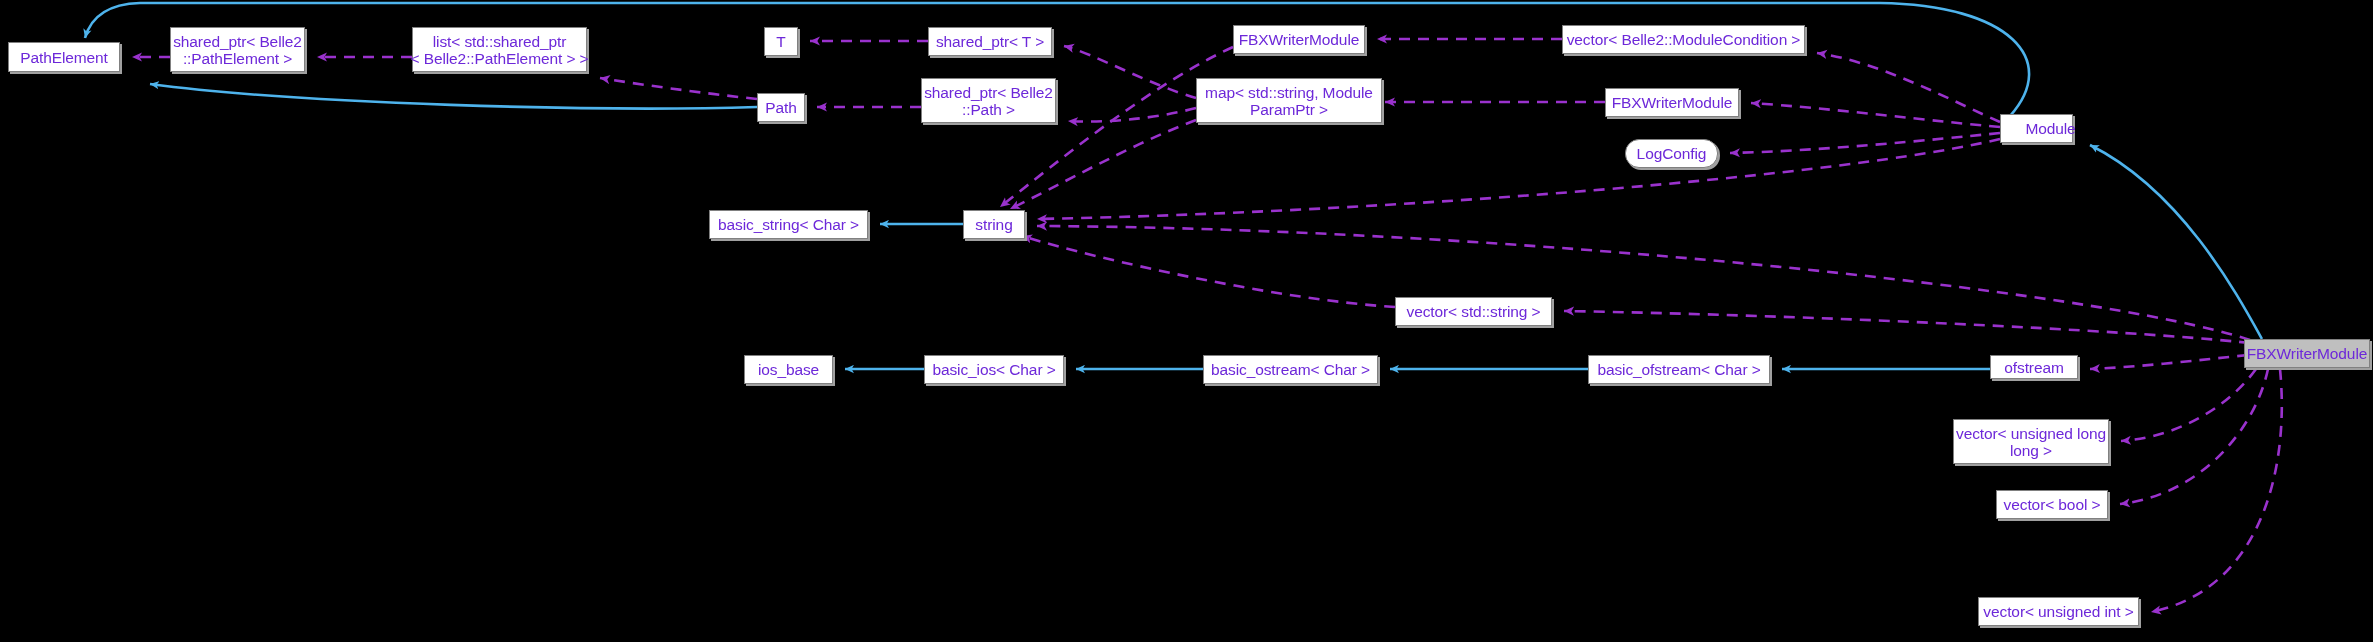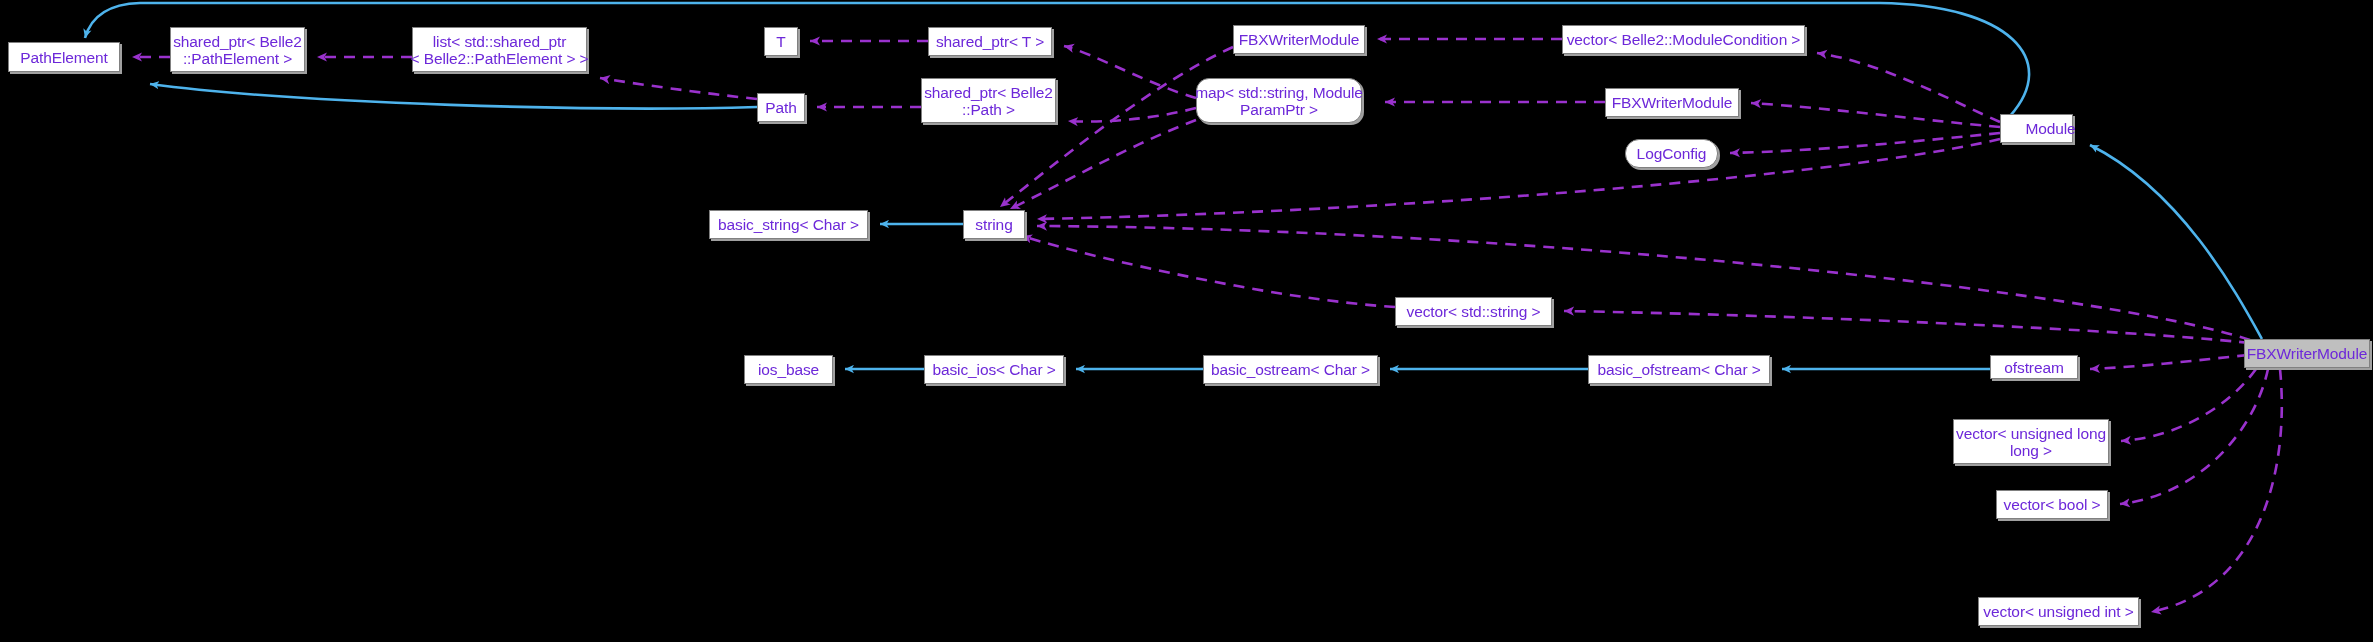--- a/index.html
+++ b/index.html
@@ -109,21 +109,21 @@
 ::PathElement &gt;</div>
       <div class="node" style="left: 412px; top: 27px; width: 175px; height: 45px;">list&lt; std::shared_ptr
 &lt; Belle2::PathElement &gt; &gt;</div>
       <div class="node" style="left: 764px; top: 27px; width: 34px; height: 29px;">T</div>
       <div class="node" style="left: 928px; top: 27px; width: 124px; height: 29px;">shared_ptr&lt; T &gt;</div>
       <div class="node" style="left: 1233px; top: 25px; width: 132px; height: 29px;">FBXWriterModule</div>
       <div class="node" style="left: 1562px; top: 25px; width: 243px; height: 29px;">vector&lt; Belle2::ModuleCondition &gt;</div>
       <div class="node" style="left: 757px; top: 93px; width: 48px; height: 29px;">Path</div>
       <div class="node" style="left: 921px; top: 78px; width: 135px; height: 45px;">shared_ptr&lt; Belle2
 ::Path &gt;</div>
-      <div class="node" style="left: 1196px; top: 78px; width: 166px; height: 45px; border-radius: 13px;">map&lt; std::string, Module
+      <div class="node" style="left: 1196px; top: 78px; width: 186px; height: 45px;">map&lt; std::string, Module
 ParamPtr &gt;</div>
       <div class="node" style="left: 1605px; top: 88px; width: 134px; height: 29px;">FBXWriterModule</div>
       <div class="node" style="left: 2000px; top: 114px; width: 73px; height: 29px; padding-left: 28px;">Module</div>
       <div class="node" style="left: 1625px; top: 139px; width: 93px; height: 29px; border-radius: 14px;">LogConfig</div>
       <div class="node" style="left: 709px; top: 210px; width: 159px; height: 29px;">basic_string&lt; Char &gt;</div>
       <div class="node" style="left: 963px; top: 210px; width: 62px; height: 29px;">string</div>
       <div class="node" style="left: 1395px; top: 297px; width: 157px; height: 29px;">vector&lt; std::string &gt;</div>
       <div class="node" style="left: 744px; top: 355px; width: 89px; height: 29px;">ios_base</div>
       <div class="node" style="left: 924px; top: 355px; width: 140px; height: 29px;">basic_ios&lt; Char &gt;</div>
       <div class="node" style="left: 1203px; top: 355px; width: 175px; height: 29px;">basic_ostream&lt; Char &gt;</div>

